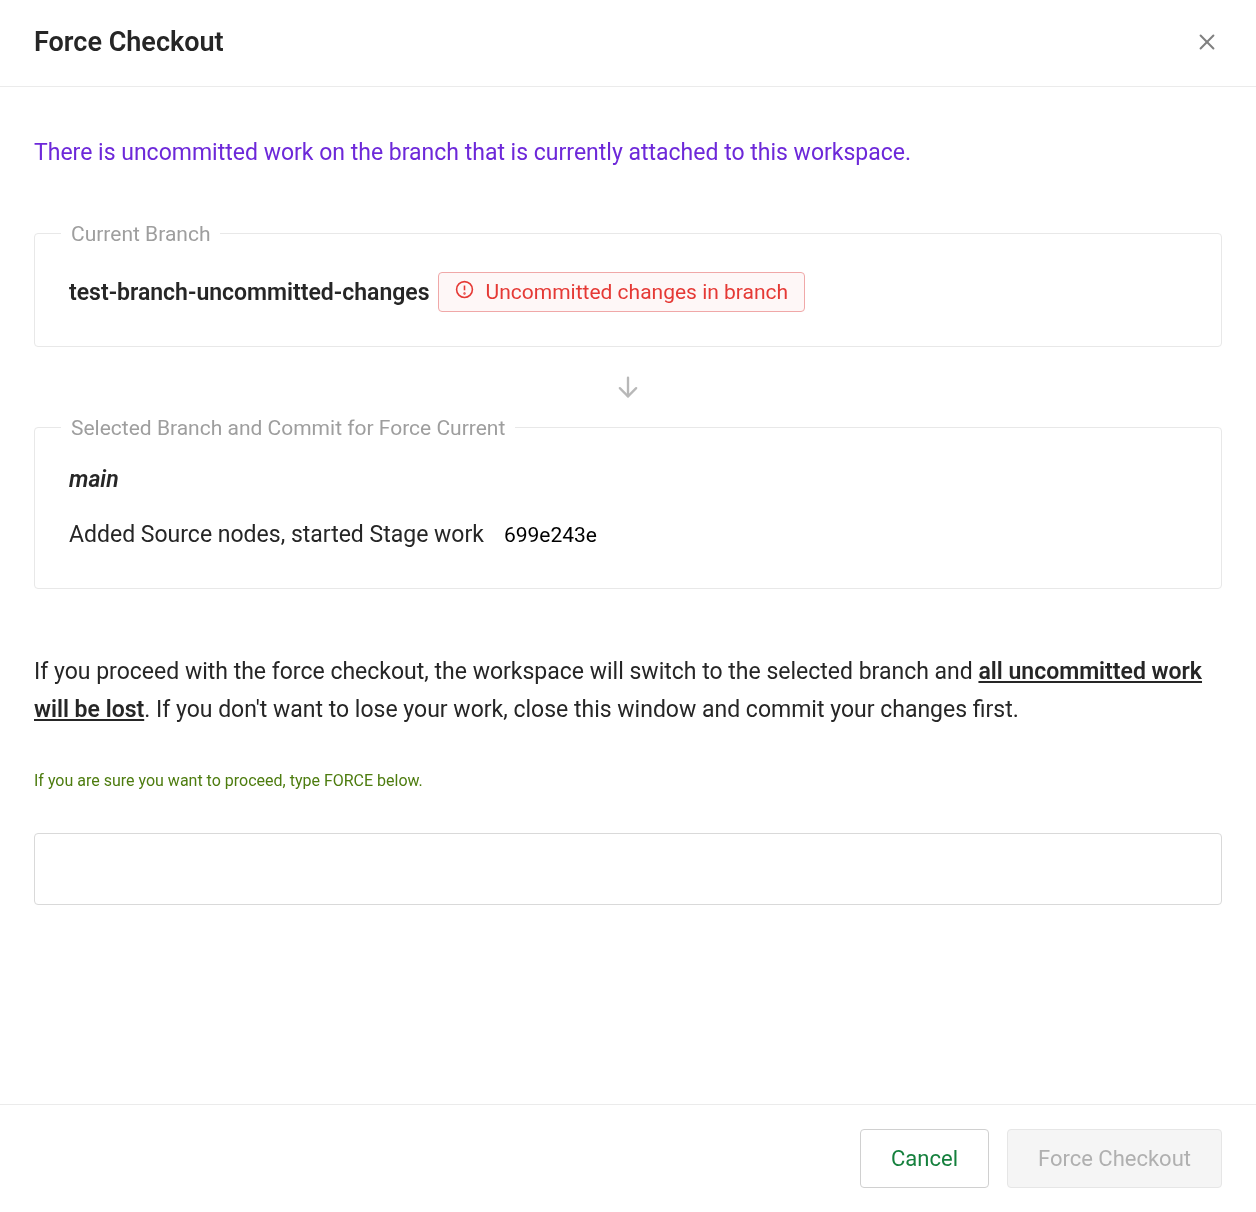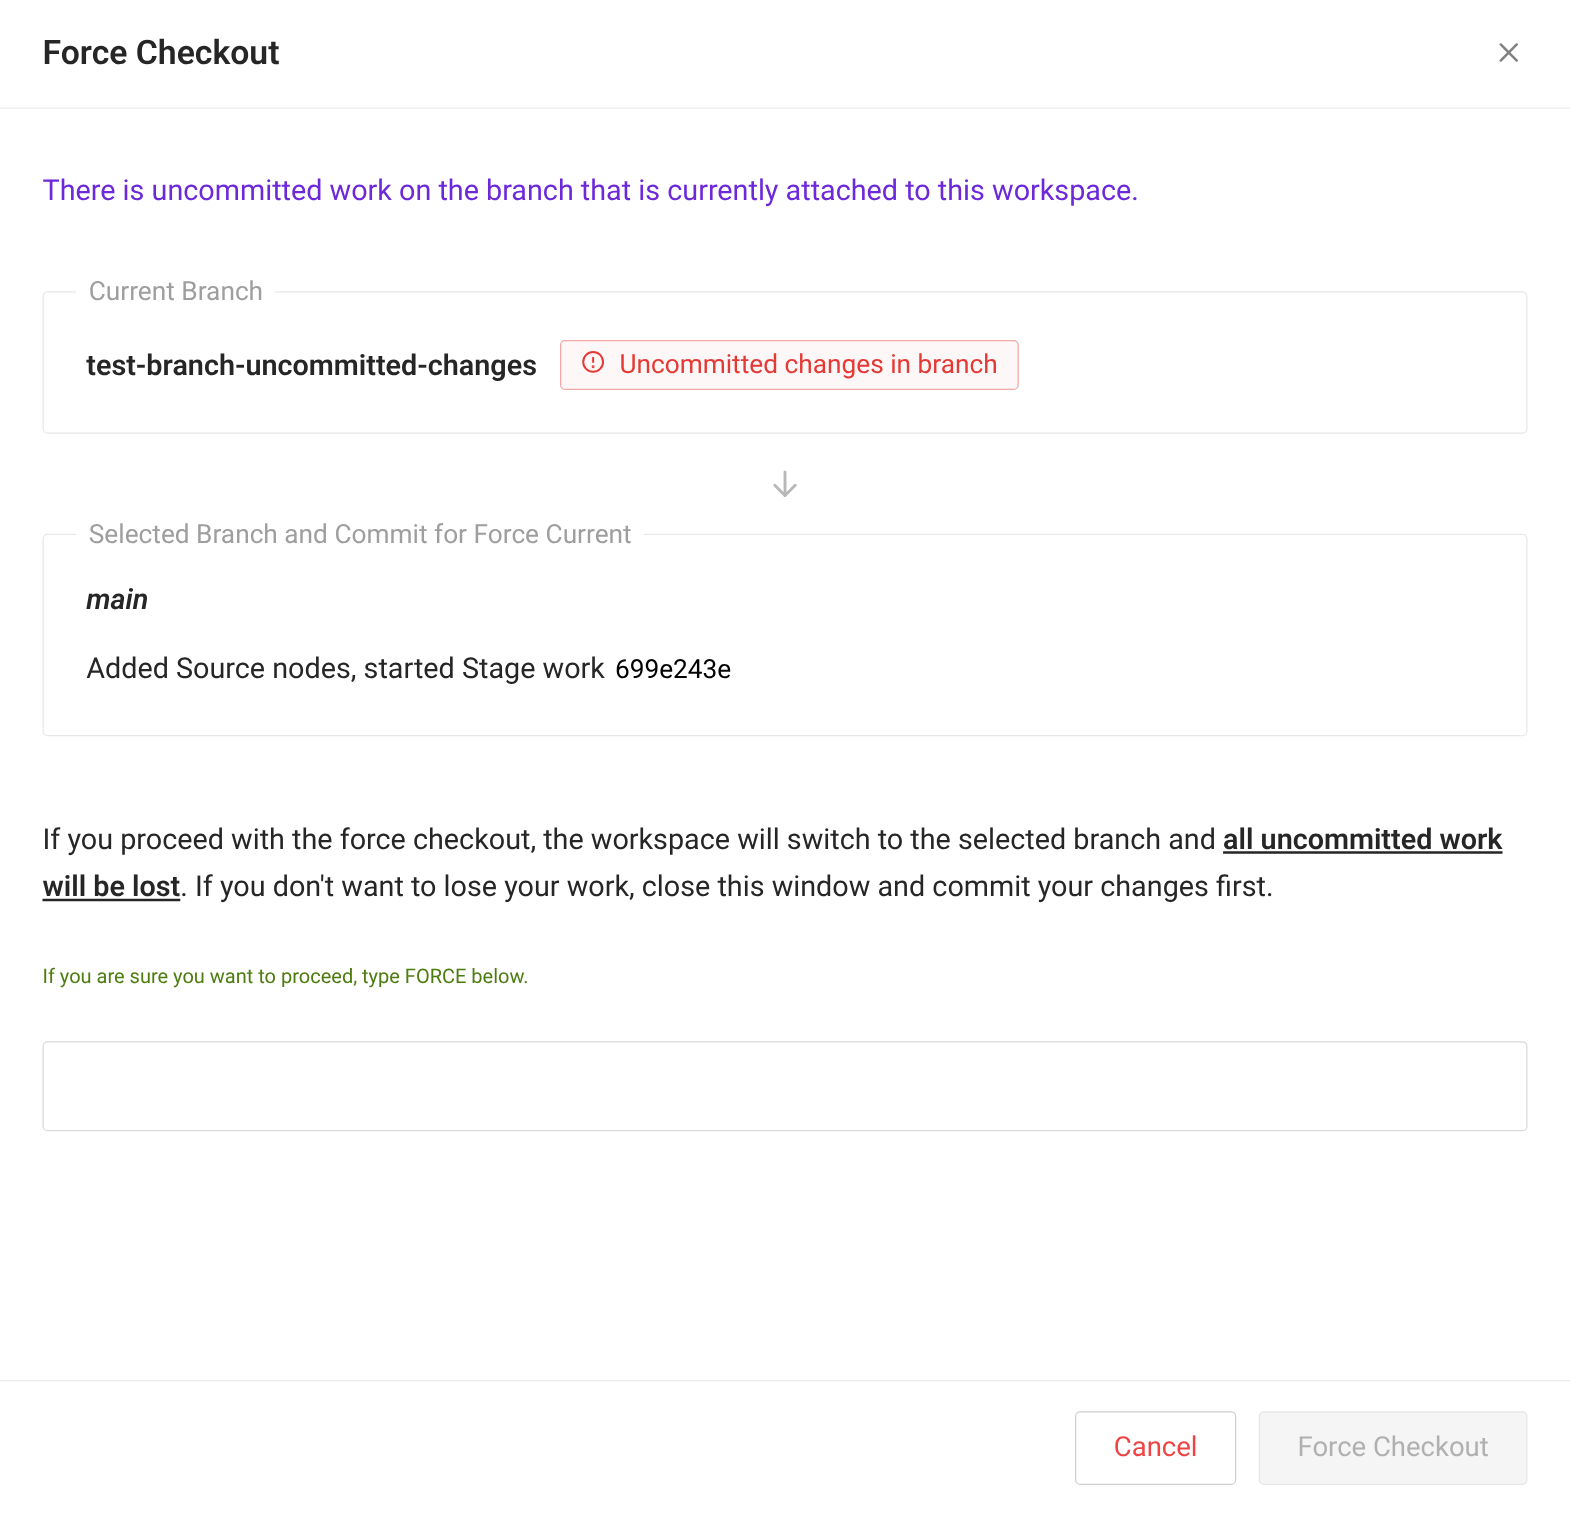--- a/index.html
+++ b/index.html
@@ -64,21 +64,21 @@
       top: -12px;
       left: 26px;
       background: #ffffff;
       padding: 0 10px;
       font-size: 21px;
       color: #9e9e9e;
     }
     .branch-row {
       display: flex;
       align-items: center;
-      gap: 18px;
+      gap: 8px;
     }
     .branch-name {
       font-size: 23px;
       font-weight: 600;
       color: #262626;
     }
     .warning-badge {
       display: inline-flex;
       align-items: flex-start;
       gap: 12px;
@@ -110,21 +110,21 @@
     .selected-branch {
       font-size: 23px;
       font-weight: 600;
       color: #262626;
       margin-bottom: 28px;
       font-style: italic;
     }
     .commit-row {
       display: flex;
       align-items: baseline;
-      gap: 8px;
+      gap: 20px;
       text-align: right;
     }
     .commit-message {
       font-size: 23px;
       color: #262626;
     }
     .commit-hash {
       font-size: 21px;
       color: #000000;
     }
@@ -164,21 +164,21 @@
     .btn {
       font-size: 22px;
       padding: 16px 30px;
       border-radius: 4px;
       cursor: pointer;
       font-family: inherit;
     }
     .btn-secondary {
       background: #ffffff;
       border: 1px solid #d0d0d0;
-      color: #ef4444;
+      color: #15803d;
     }
     .btn-primary-disabled {
       background: #f5f5f5;
       border: 1px solid #e6e6e6;
       color: #b0b0b0;
       cursor: not-allowed;
     }
   </style>
 </head>
 <body>

